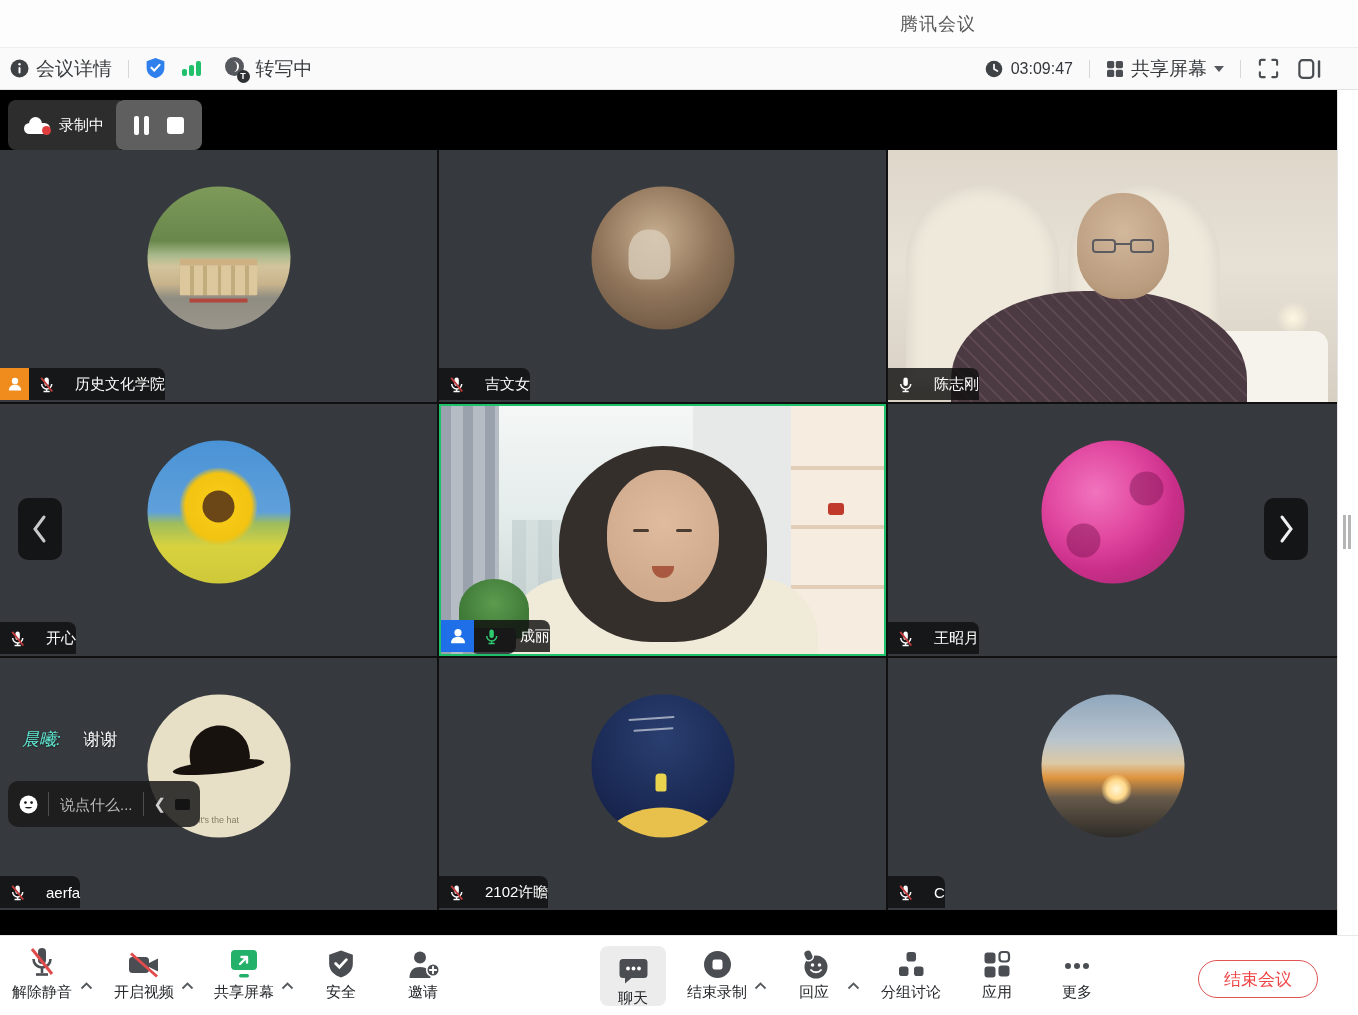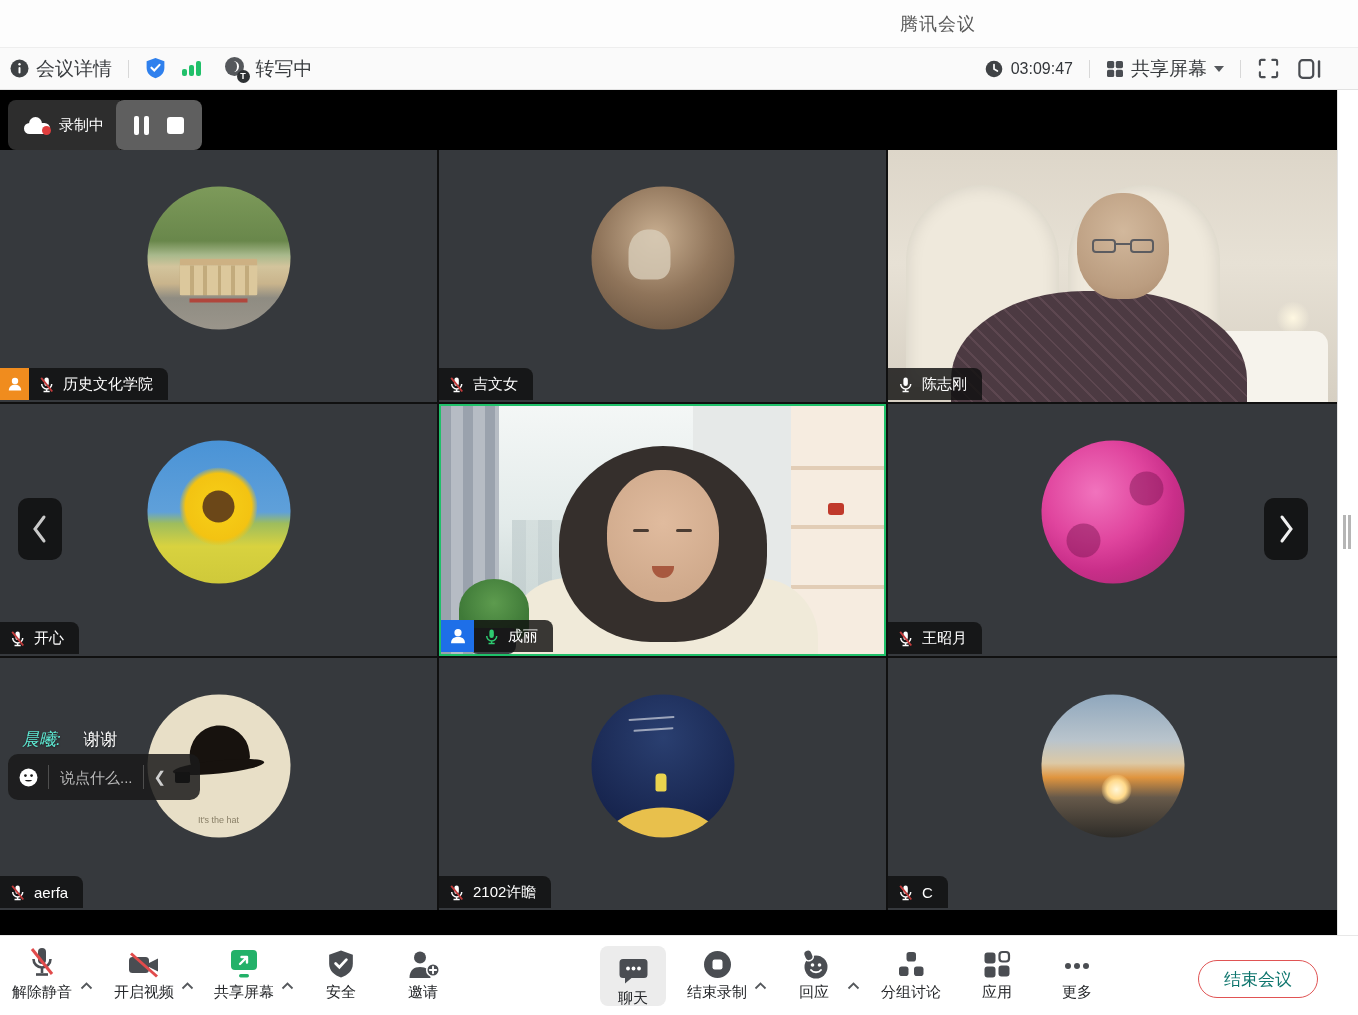--- a/index.html
+++ b/index.html
@@ -44,31 +44,31 @@
   .grid{position:absolute;left:0;top:60px;width:1337px;height:760px;display:grid;
         grid-template-columns:437px 447px 449px;grid-template-rows:252px 252px 252px;gap:2px;background:#101010;}
   .tile{position:relative;background:#36393d;overflow:hidden;}
   .tile.speaking{border:2px solid #1fc06a;box-sizing:border-box;}
   .avatar{position:absolute;left:50%;top:108px;transform:translate(-50%,-50%);width:143px;height:143px;
         border-radius:50%;overflow:hidden;}
   .plate-row{position:absolute;left:0;bottom:2px;display:flex;align-items:stretch;z-index:5;}
   .badge{width:29px;height:32px;display:flex;align-items:center;justify-content:center;}
   .badge.orange{background:#f08c1e;}
   .badge.blue{background:#1e6fe8;width:33px;}
-  .nameplate{display:flex;align-items:center;gap:8px;background:rgba(16,16,16,.82);
-        padding:0 15px 0 9px;height:32px;border-radius:0 8px 0 0;}
+  .nameplate{display:flex;align-items:center;gap:20px;background:rgba(16,16,16,.82);
+        padding:0 0 0 9px;height:32px;border-radius:0 8px 0 0;}
   .pname{color:#fff;font-size:15px;white-space:nowrap;}
   .nav-btn{position:absolute;top:408px;width:44px;height:62px;background:rgba(12,12,12,.8);
         border-radius:10px;display:flex;align-items:center;justify-content:center;z-index:20;}
   .nav-left{left:18px;}.nav-right{left:1264px;}
   
   .chat-msg{position:absolute;left:22px;top:638px;font-size:17px;z-index:25;text-shadow:0 1px 2px rgba(0,0,0,.5);}
   .chat-sender{color:#5eead4;font-style:italic;}
   .chat-body{color:#fff;margin-left:18px;}
-  .chat-input-bar{position:absolute;left:8px;top:664px;width:192px;height:46px;background:rgba(26,26,26,.85);
+  .chat-input-bar{position:absolute;left:8px;top:691px;width:192px;height:46px;background:rgba(26,26,26,.85);
         border-radius:10px;display:flex;align-items:center;padding:4px 10px;box-sizing:border-box;gap:9px;z-index:25;}
   .ci-div{width:1px;height:24px;background:#4e4e4e;}
   .chat-input{flex:1;min-width:0;background:transparent;border:none;outline:none;color:#ddd;font-size:15px;
         font-family:inherit;}
   .chat-input::placeholder{color:#b9b9b9;}
   .ci-chevron{color:#cfcfcf;font-size:15px;}
   .ci-thumb{width:15px;height:11px;background:#141414;border-radius:2px;}
   
   .av-campus{background:linear-gradient(180deg,#7d9a5a 0%,#69874b 38%,#a8b98c 48%,#d3c49c 56%,#c9b48c 68%,#8f8c82 78%,#9a958b 100%);}
   .av-campus .gate{position:absolute;left:50%;top:50%;transform:translateX(-50%);width:78px;height:30px;
@@ -144,21 +144,21 @@
   .scroll-marks{position:absolute;left:5px;top:425px;display:flex;gap:2.5px;}
   .scroll-marks i{display:block;width:2.5px;height:34px;background:#b5b5b5;}
   
   .toolbar{position:absolute;top:935px;left:0;width:1358px;height:80px;background:#fff;border-top:1px solid #e8e8e8;box-sizing:border-box;}
   .tb-item{position:absolute;top:6px;width:90px;text-align:center;cursor:default;}
   .tb-icon{height:38px;display:flex;align-items:flex-end;justify-content:center;}
   .tb-label{font-size:15px;color:#26282b;margin-top:3px;white-space:nowrap;}
   .tb-item.active{background:#ececec;border-radius:8px;top:10px;padding-top:2px;height:58px;}
   .tb-caret{position:absolute;top:40px;}
   .end-btn{position:absolute;left:1198px;top:24px;width:120px;height:38px;border:1.6px solid #e05454;border-radius:20px;
-        color:#0f766e;font-size:17px;background:#fff;display:flex;align-items:center;justify-content:center;box-sizing:border-box;}
+        color:#ef4444;font-size:17px;background:#fff;display:flex;align-items:center;justify-content:center;box-sizing:border-box;}
 </style>
 </head>
 <body>
 
 <div class="app">
 
   <div class="titlebar">
     <div class="window-title">腾讯会议</div>
   </div>
 

